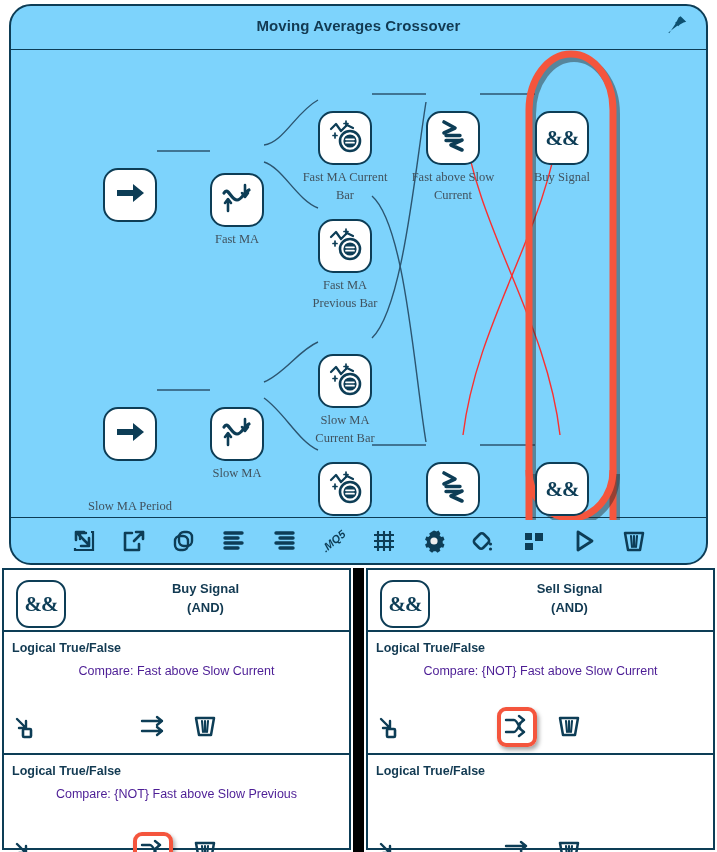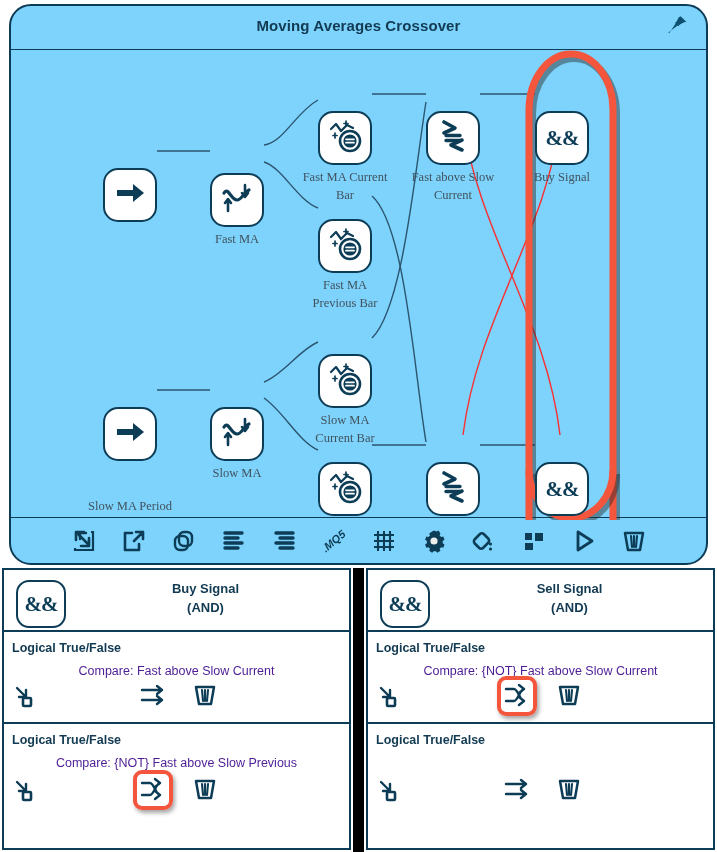--- a/index.html
+++ b/index.html
@@ -179,21 +179,21 @@
     top: 10px;
     text-align: center;
     font-size: 13px;
     font-weight: bold;
     color: #123a52;
     line-height: 1.45;
     white-space: pre-line;
   }
   .cond-row {
     position: relative;
-    height: 92px;
+    height: 123px;
     border-bottom: 2px solid #0d3d56;
     box-sizing: border-box;
   }
   .cond-row:last-child { border-bottom: none; }
   .cond-type {
     position: absolute;
     left: 8px;
     top: 9px;
     font-size: 12.5px;
     font-weight: bold;

